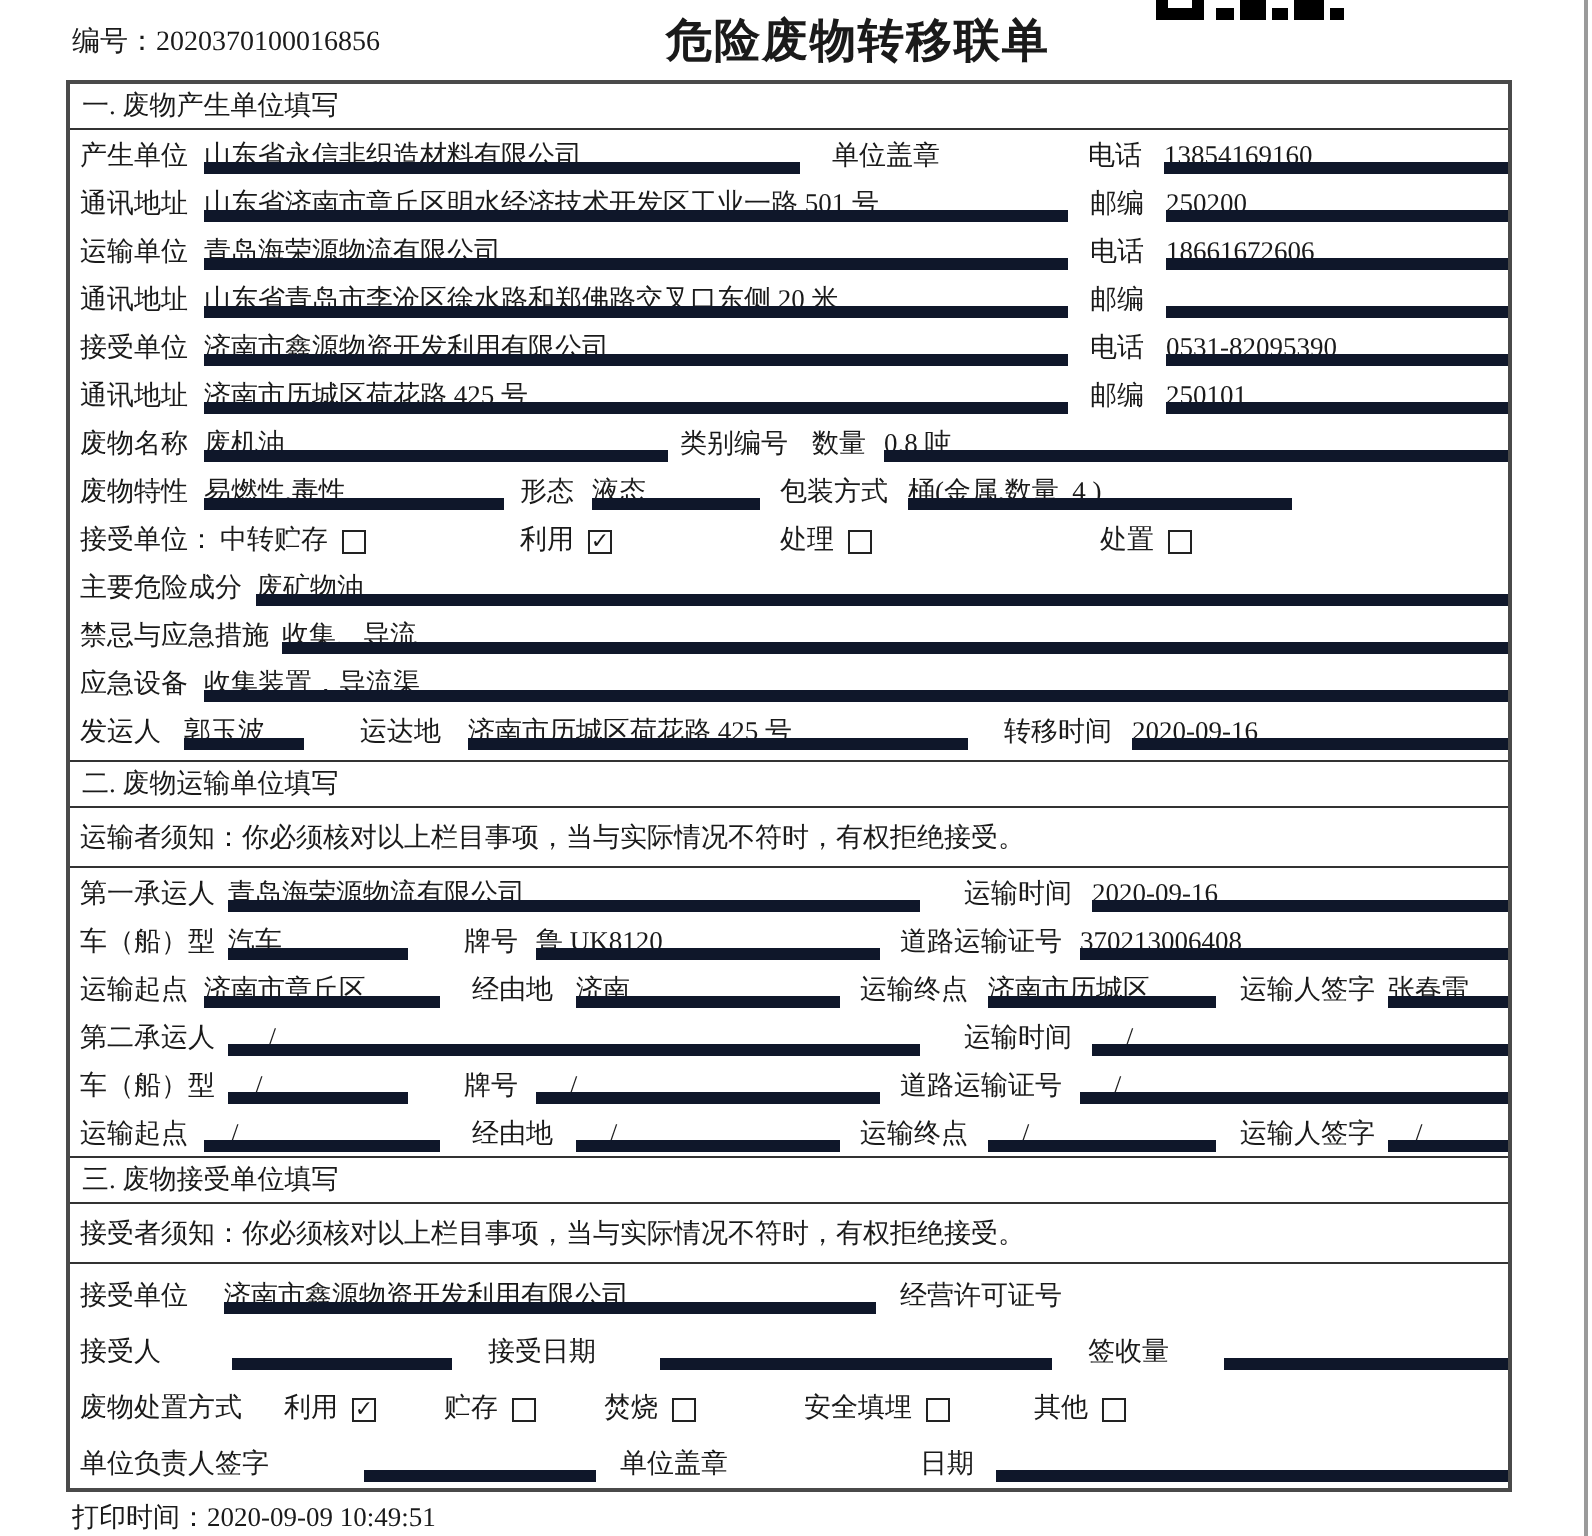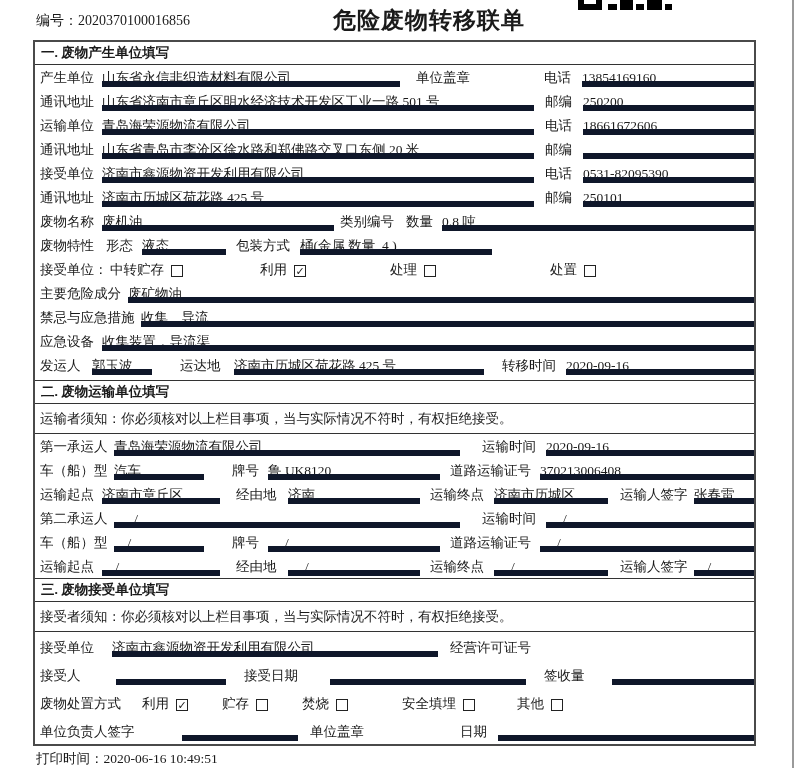--- a/index.html
+++ b/index.html
@@ -15,21 +15,21 @@
   .qr div { position:absolute; background:#000; }
   .qr .q1 { left:0; top:-14px; width:24px; height:24px; background:#fff; border:6px solid #000; }
   .qr .q2 { left:30px; top:4px; width:9px; height:6px; }
   .qr .q3 { left:42px; top:-3px; width:13px; height:13px; }
   .qr .q4 { left:58px; top:4px; width:8px; height:6px; }
   .qr .q5 { left:69px; top:-3px; width:15px; height:13px; }
   .qr .q6 { left:87px; top:4px; width:7px; height:6px; }
 
   .form-table { position:absolute; left:33px; top:40px; width:723px; height:706px; border:2px solid #4a4a4a; background:#fff; }
 
-  .sec-head { height:23px; line-height:22px; font-weight:700; font-size:13.5px; padding-left:6px; border-bottom:1px solid #333; }
+  .sec-head { height:23px; line-height:22px; font-weight:400; font-size:13.5px; padding-left:6px; border-bottom:1px solid #333; }
   .sec { border-top:0; }
   .sec.bordered { border-top:1px solid #333; }
   .sec1-pad { height:3px; }
 
   .row { display:flex; align-items:flex-end; height:24px; padding:0 0 2px 5px; font-size:13.5px; }
   .sec3 .row { height:28px; padding-bottom:3px; }
   .note-row { height:30px; display:flex; align-items:center; padding-left:5px; font-size:13.5px; border-bottom:1px solid #333; }
 
   .lab { flex:none; height:19px; line-height:19px; white-space:pre; }
   .vu  { flex:none; height:19px; line-height:19px; border-bottom:6px solid #0f172a; white-space:pre; overflow:hidden; }
@@ -111,20 +111,21 @@
     <div class="row">
       <span class="lab" style="width:58px">废物名称</span>
       <span class="vu" style="width:232px;margin-left:4px">废机油</span>
       <span class="lab" style="width:54px;margin-left:6px">类别编号</span>
       <span class="lab" style="width:28px;margin-left:12px">数量</span>
       <span class="vu fx" style="margin-left:8px">0.8 吨</span>
     </div>
 
     <div class="row">
       <span class="lab" style="width:58px">废物特性</span>
+      <span class="vu" style="width:150px;margin-left:4px">易燃性,毒性</span>
       <span class="lab" style="width:28px;margin-left:8px">形态</span>
       <span class="vu" style="width:84px;margin-left:8px">液态</span>
       <span class="lab" style="width:56px;margin-left:10px">包装方式</span>
       <span class="vu" style="width:192px;margin-left:8px">桶(金属,数量  4 )</span>
     </div>
 
     <div class="row">
       <span class="lab" style="width:70px">接受单位：</span>
       <span class="cbg" style="width:150px">
         <span class="cbt">中转贮存</span>
@@ -281,13 +282,13 @@
     <div class="row">
       <span class="lab" style="width:94px">单位负责人签字</span>
       <span class="vu" style="width:116px;margin-left:48px"></span>
       <span class="plain" style="width:58px;margin-left:12px">单位盖章</span>
       <span class="lab" style="width:30px;margin-left:92px">日期</span>
       <span class="vu fx" style="margin-left:8px"></span>
     </div>
   </div>
 </div>
 
-<div class="print-line"><span>打印时间：</span><span>2020-06-16 10:49:51</span></div>
+<div class="print-line"><span>打印时间：</span><span>2020-09-09 10:49:51</span></div>
 
 </body></html>

